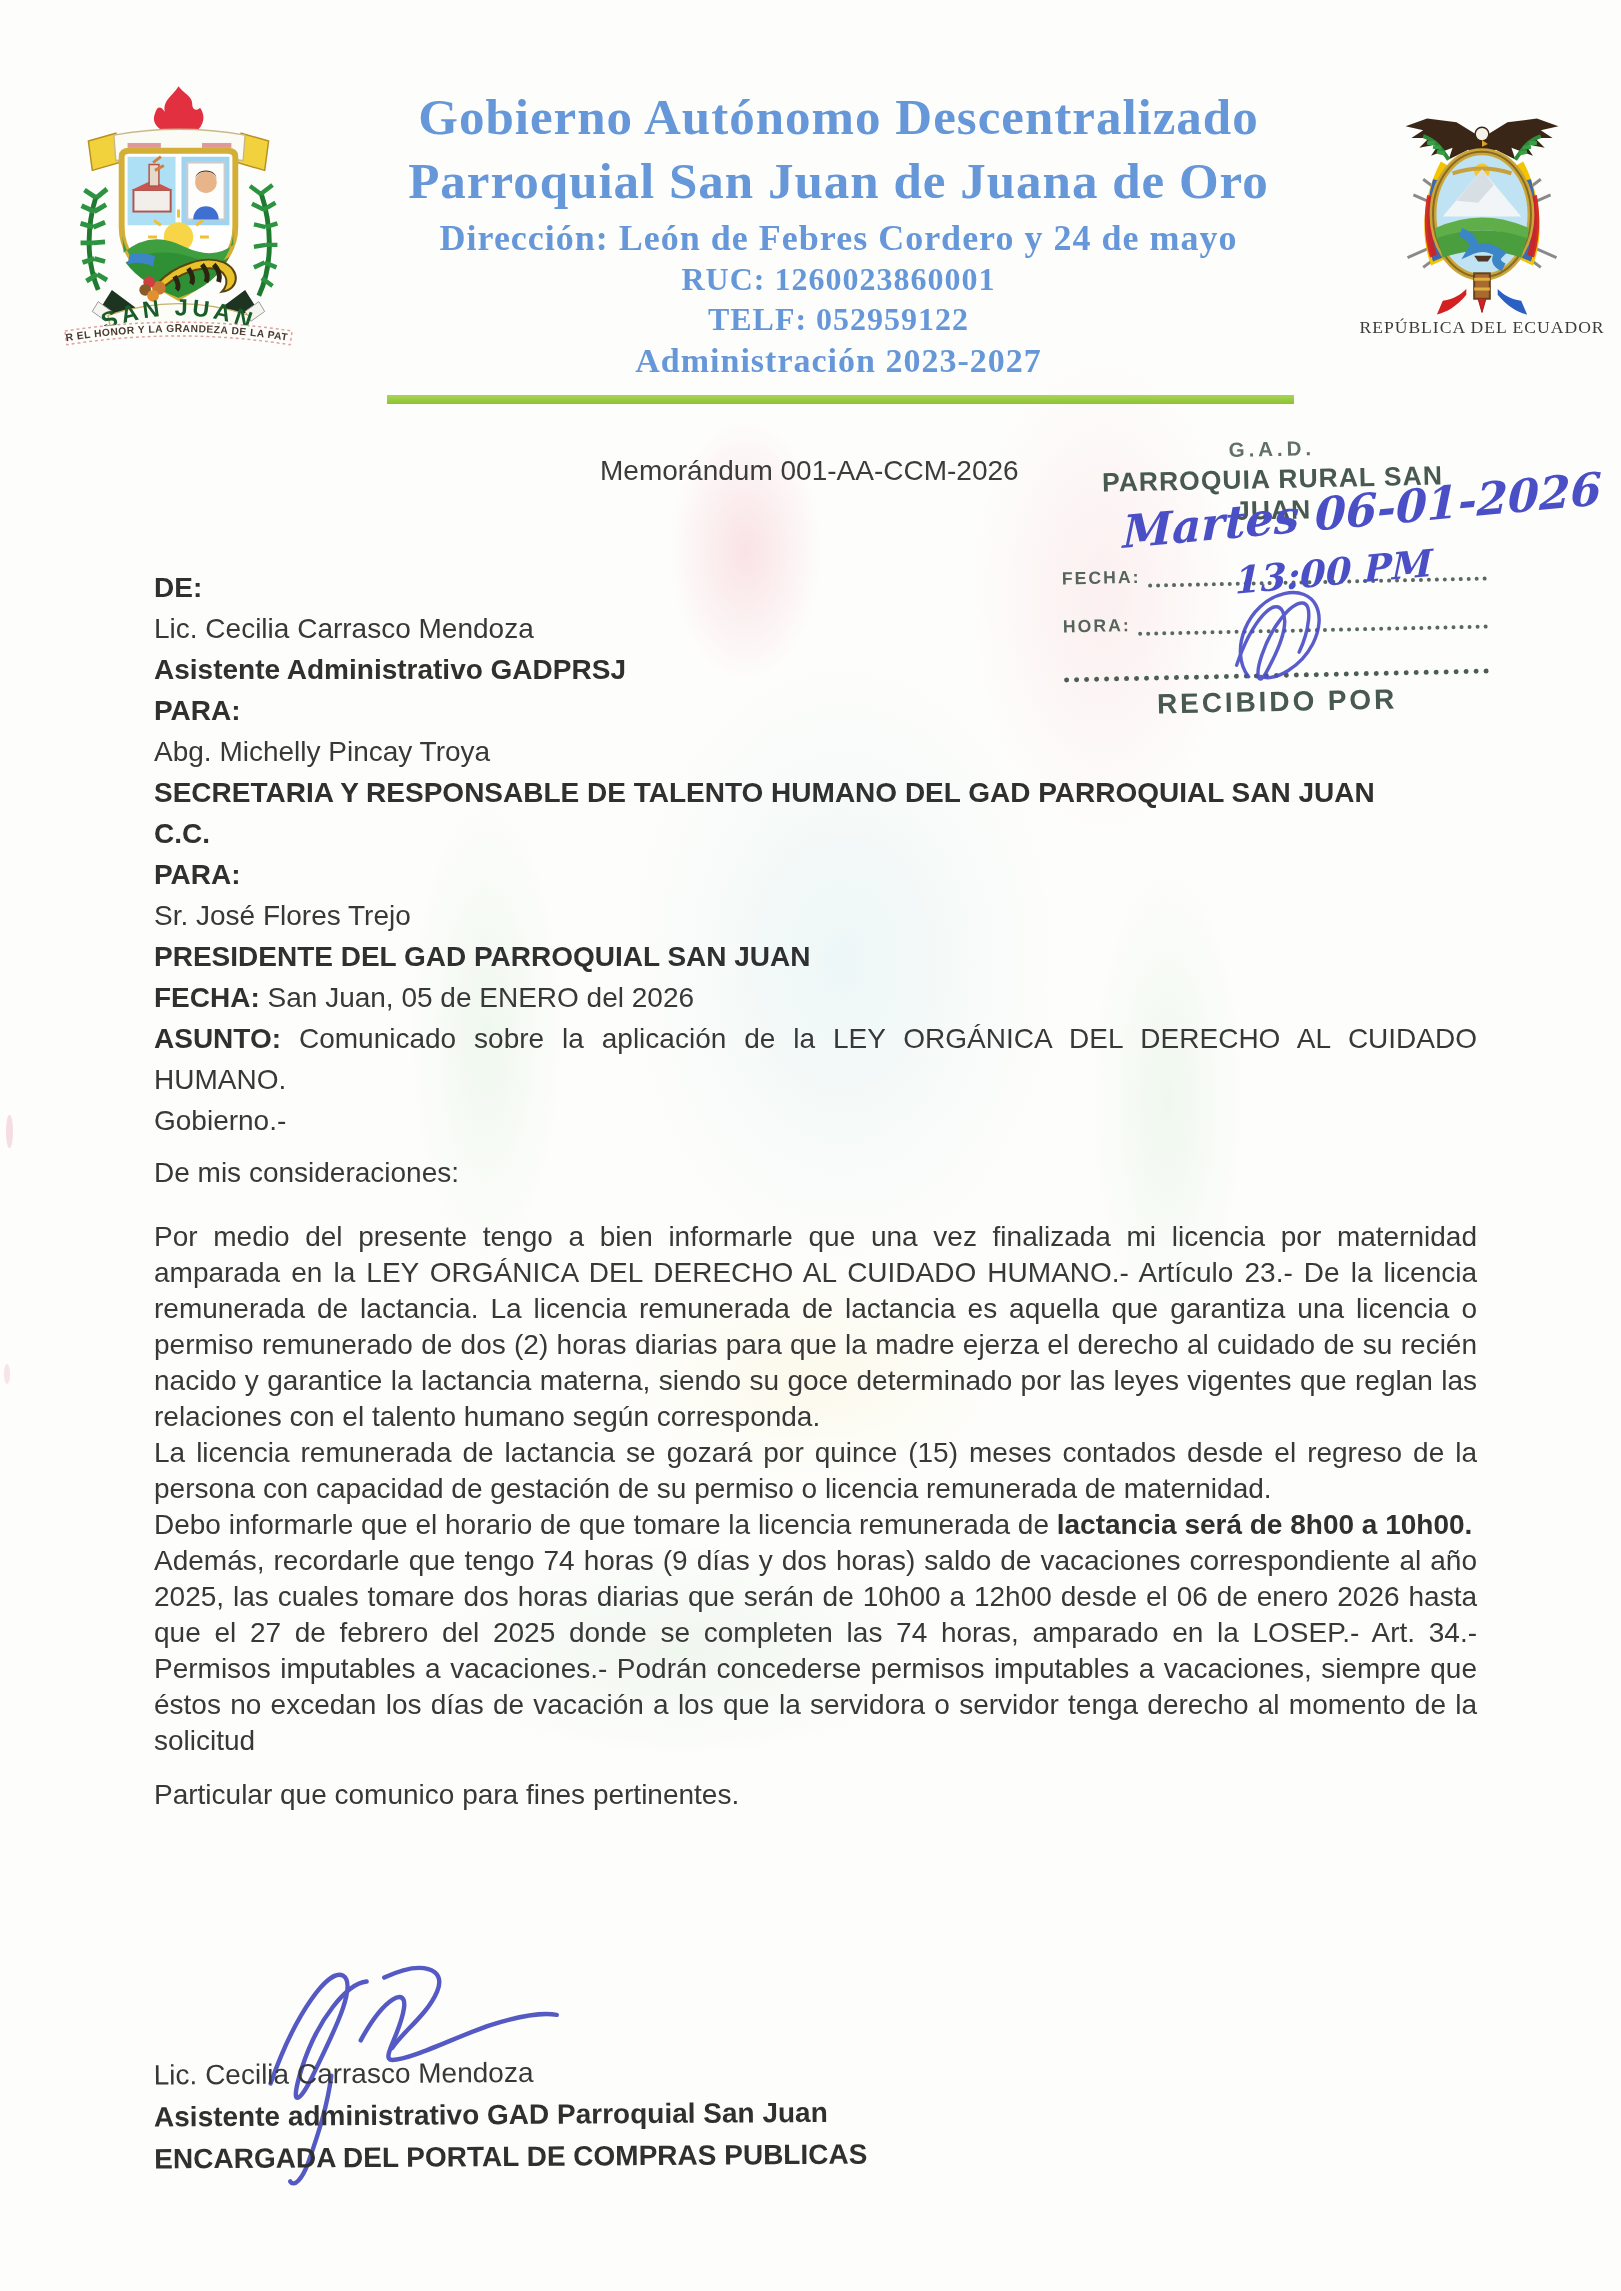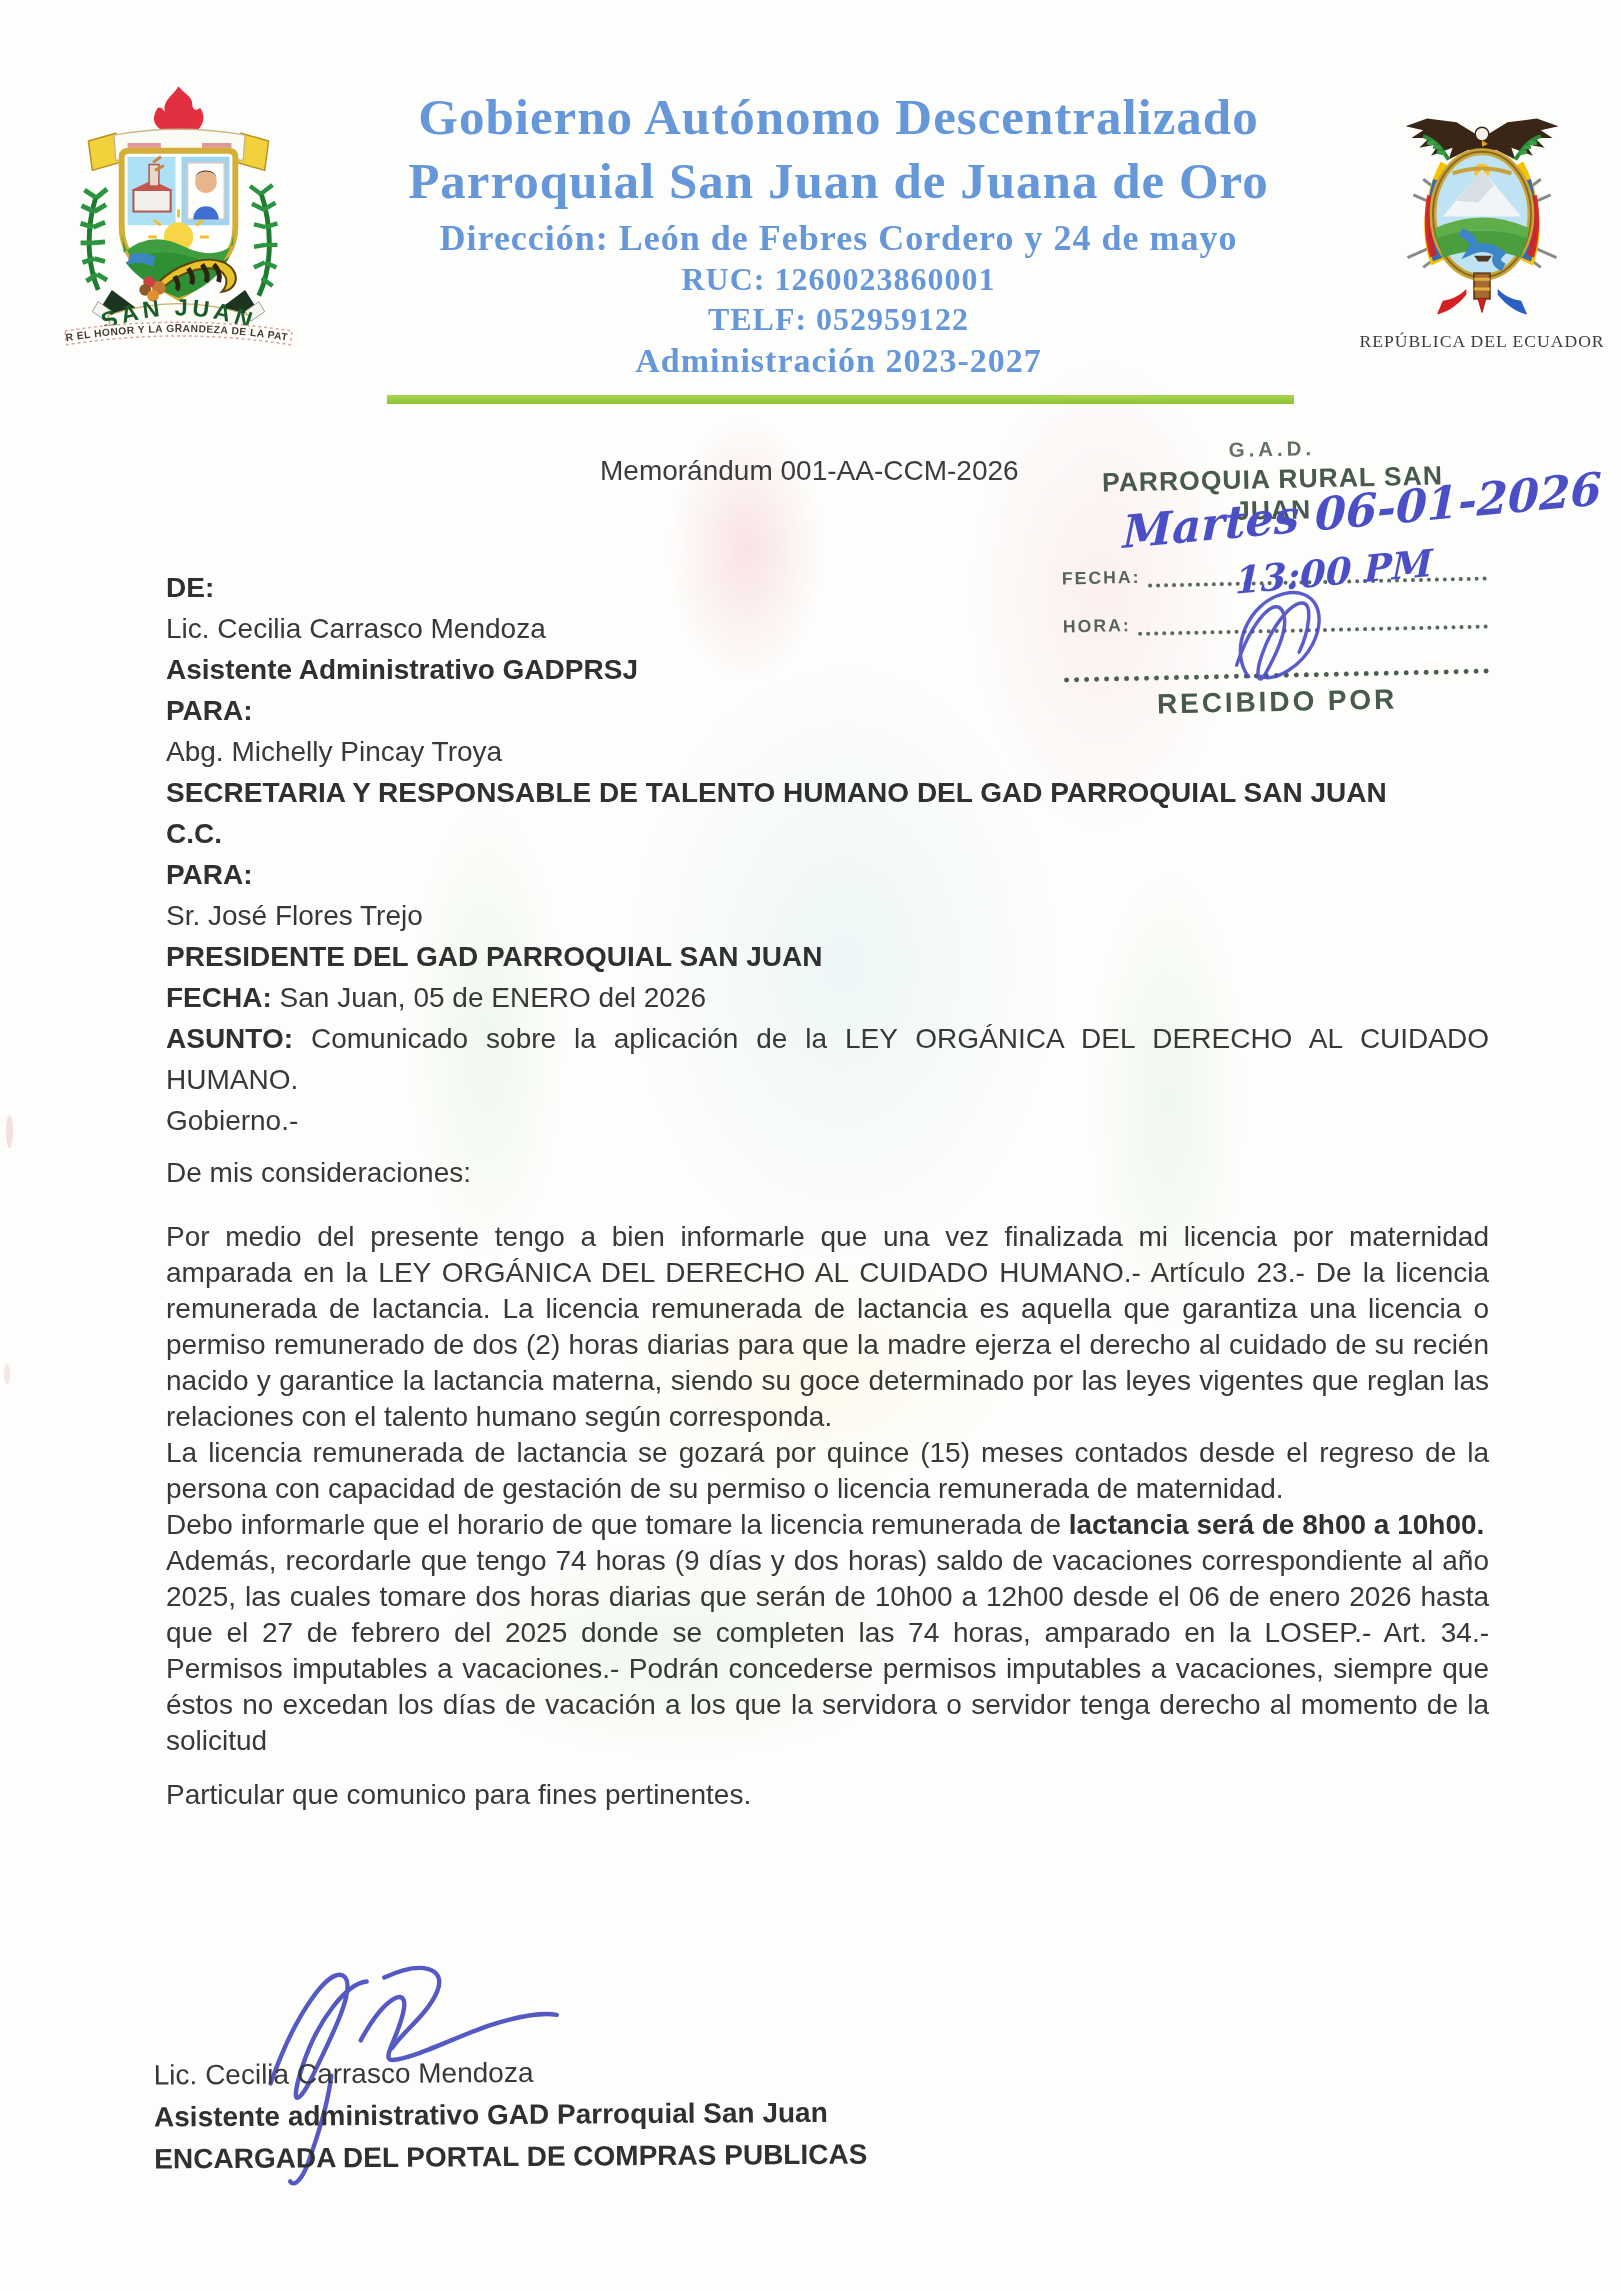--- a/index.html
+++ b/index.html
@@ -22,21 +22,21 @@
   .head-center{position:absolute;left:323px;top:86px;width:1031px;text-align:center;
                color:#6697d8;font-family:"Liberation Serif",serif;font-weight:bold;}
   .ht1{font-size:51px;line-height:63px;letter-spacing:1px;}
   .ht2{font-size:51px;line-height:65px;letter-spacing:1px;}
   .hs1{font-size:36px;line-height:41px;margin-top:3.9px;letter-spacing:1px;}
   .hs2,.hs3{font-size:32px;line-height:40px;letter-spacing:1px;}
   .hs4{font-size:34px;line-height:43px;letter-spacing:1px;}
   .green-rule{position:absolute;left:387px;top:395px;width:907px;height:8.8px;
               background:linear-gradient(#aad45a,#8cc32f);}
   .right-logo{position:absolute;left:1384px;top:98px;width:196px;text-align:center;}
-  .right-caption{position:absolute;left:1345px;top:331px;width:274px;text-align:center;
+  .right-caption{position:absolute;left:1345px;top:317px;width:274px;text-align:center;
                  font-family:"Liberation Serif",serif;font-size:17.6px;color:#3c3c3c;letter-spacing:1px;}
 
   
   .memo-number{position:absolute;left:600px;top:455px;font-size:28px;color:#3c3c3c;}
 
   
   .stamp{position:absolute;left:1062px;top:437px;width:425px;color:#48594f;font-weight:bold;
          transform:rotate(-1.2deg);}
   .st-l1{text-align:center;font-size:20.6px;letter-spacing:3.9px;opacity:.85;}
   .st-l2{text-align:center;font-size:26.5px;letter-spacing:1px;margin-top:2.9px;}
@@ -46,21 +46,21 @@
   .st-dots{flex:1;border-bottom:4.9px dotted #4c5d54;margin-left:7.8px;height:23.5px;}
   .st-recline{margin-top:36px;border-bottom:5.9px dotted #4c5d54;height:3.9px;}
   .st-reclabel{text-align:center;font-size:28px;letter-spacing:2.9px;margin-top:7.8px;}
   .hw{position:absolute;color:#4b4fc6;font-family:"DejaVu Serif",serif;font-style:italic;
       transform:rotate(-4deg) skewX(-6deg);white-space:nowrap;}
   .hw-date{top:49px;left:61px;font-size:45px;}
   .hw-time{top:114px;left:173px;font-size:37px;}
   .hw-sign{position:absolute;top:145px;left:155px;}
 
   
-  .body{position:absolute;left:166px;top:567px;width:1323px;font-size:28px;color:#383838;}
+  .body{position:absolute;left:154px;top:567px;width:1323px;font-size:28px;color:#383838;}
   .intro p{margin:0;line-height:41px;}
   .just-line{text-align:justify;text-align-last:justify;}
   .salutation{margin-top:10.8px !important;}
   .paras p{margin:0;line-height:36px;text-align:justify;}
   .paras{margin-top:26.5px;}
   .closing{margin-top:17.6px;line-height:36px;}
   b{color:#303030;}
 
   
   .sig-script{position:absolute;left:245px;top:1958px;}

